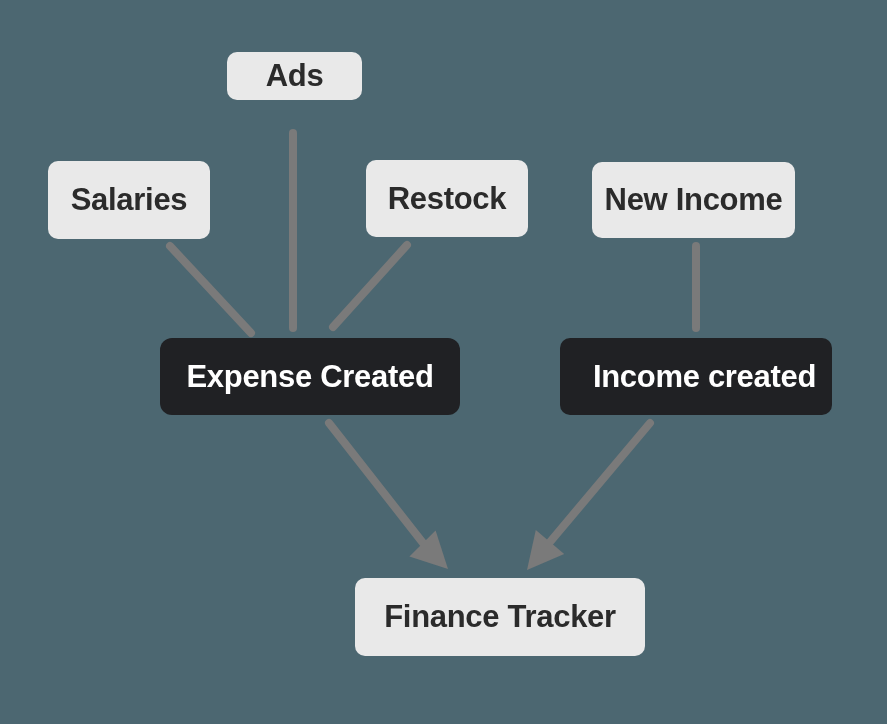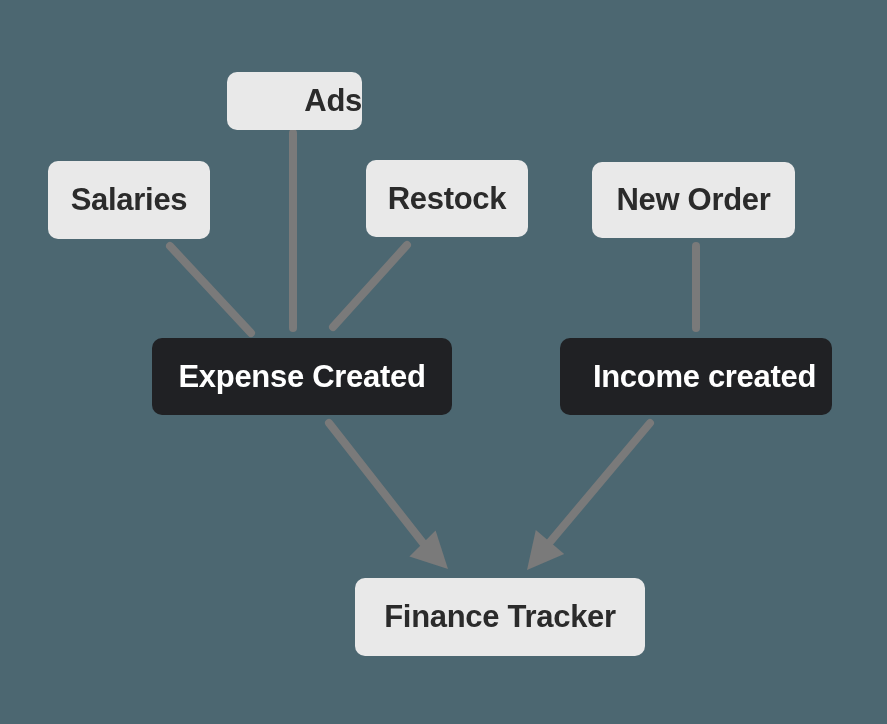--- a/index.html
+++ b/index.html
@@ -39,25 +39,25 @@
   }
   .node.light {
     background: #e9e9e9;
     color: #2b2b2b;
   }
   .node.dark {
     background: #202124;
     color: #ffffff;
   }
   
-  .node-ads             { left: 227px; top:  72px; width: 135px; height: 58px; justify-content: flex-end; }
+  .node-ads             { left: 227px; top:  52px; width: 135px; height: 48px; }
   .node-salaries        { left:  48px; top: 161px; width: 162px; height: 78px; }
   .node-restock         { left: 366px; top: 160px; width: 162px; height: 77px; }
   .node-new-order       { left: 592px; top: 162px; width: 203px; height: 76px; }
-  .node-expense-created { left: 152px; top: 338px; width: 300px; height: 77px; }
+  .node-expense-created { left: 160px; top: 338px; width: 300px; height: 77px; border-radius: 12px; }
   .node-income-created  { left: 560px; top: 338px; width: 272px; height: 77px; padding-left: 17px; }
   .node-finance-tracker { left: 339px; top: 578px; width: 290px; height: 78px; margin-left: 16px; }
 </style>
 </head>
 <body>
 
 <div class="canvas">
 
   <svg class="edges-layer" width="887" height="724" viewBox="0 0 887 724" xmlns="http://www.w3.org/2000/svg">
     <line x1="170" y1="246" x2="251" y2="333" stroke-width="8" stroke-linecap="round" stroke="#7a7a7a"></line>
@@ -82,21 +82,21 @@
 
   <div class="node light node-ads">
     <span>Ads</span>
   </div>
 
   <div class="node light node-restock">
     <span>Restock</span>
   </div>
 
   <div class="node light node-new-order">
-    <span>New Order</span>
+    <span>New Income</span>
   </div>
 
   <div class="node dark node-expense-created">
     <span>Expense Created</span>
   </div>
 
   <div class="node dark node-income-created">
     <span>Income created</span>
   </div>
 

